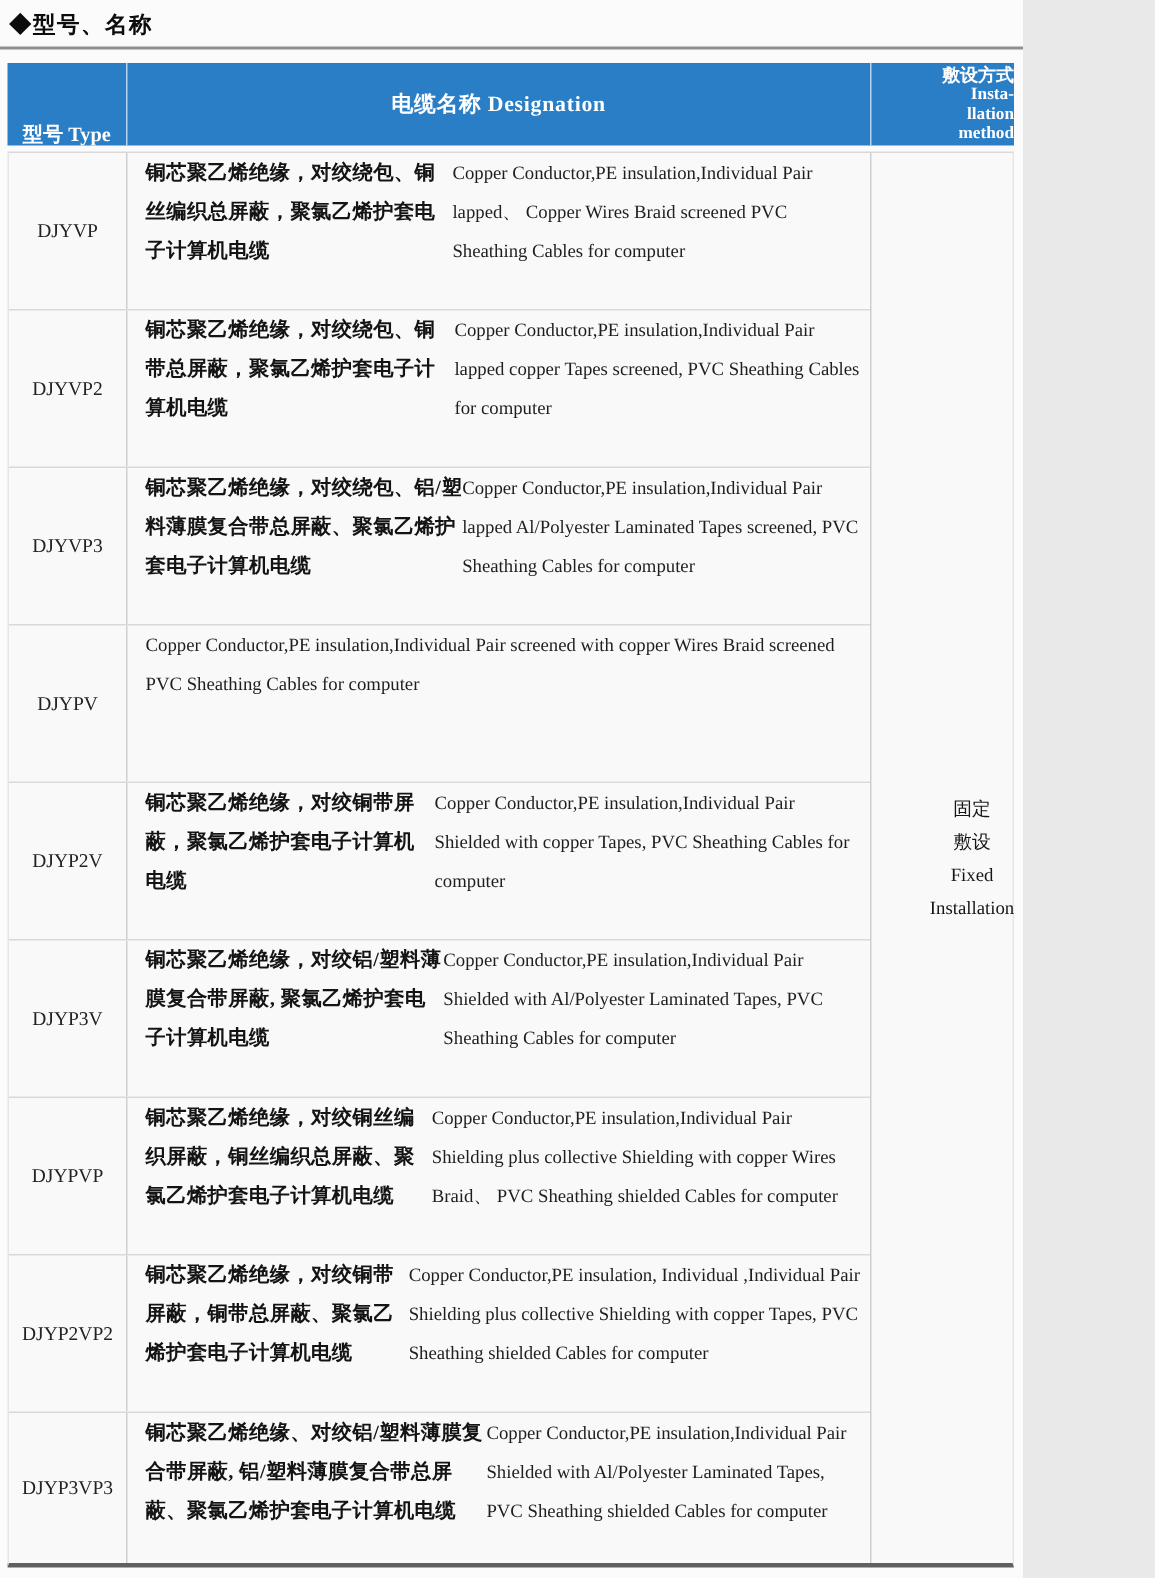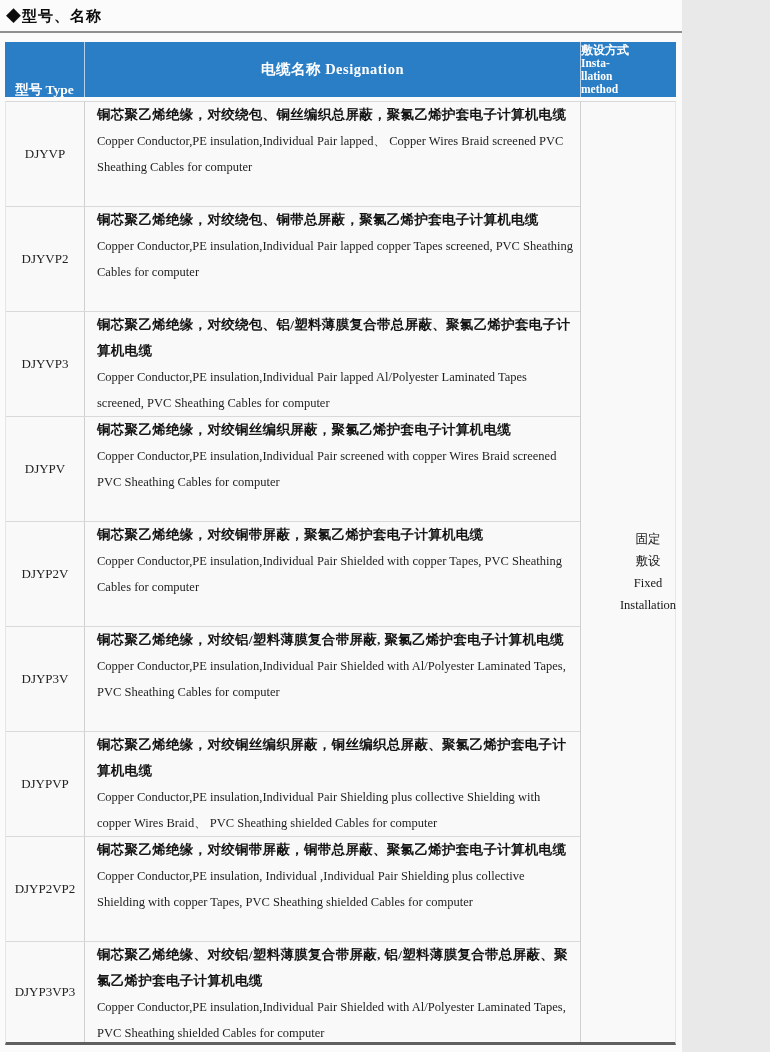--- a/index.html
+++ b/index.html
@@ -22,40 +22,40 @@
     width:79px; display:flex; align-items:center; justify-content:center;
     font-size:13.5px; text-align:center;margin-top:40px;
   }
   .th-desig {
     flex:1; display:flex; align-items:center; justify-content:center;
     font-size:14.5px; letter-spacing:.5px;
     border-left:1px solid rgba(255,255,255,.65);
     border-right:1px solid rgba(255,255,255,.65);
   }
   .th-inst {
-    width:95px; display:flex; flex-direction:column; align-items:flex-start;
+    width:95px; display:flex; flex-direction:column; align-items:flex-end;
     justify-content:center; font-size:11.5px; line-height:13px; text-align:center;
   }
   .th-inst .zh { font-size:12px; }
   .tbody {
     display:flex; margin-top:4px;
     border-top:1px solid #d9d9d9; border-bottom:3px solid #606060;
     border-left:1px solid #e6e6e6; border-right:1px solid #e6e6e6;
     background:#f9f9f9;
   }
   .rows { flex:1; }
   .row { display:flex; height:105px; border-bottom:1px solid #d9d9d9; }
   .row:last-child { border-bottom:none; height:100px; }
   .type {
     width:79px; border-right:1px solid #cfcfcf; display:flex;
     align-items:center; justify-content:center; font-size:13px; color:#222;
     text-align:center; padding:0 2px;
   }
   .desc {
-    flex:1; display:flex; flex-direction:column; justify-content:flex-start;
+    flex:1; display:flex; flex-direction:row; justify-content:flex-start;
     padding:0 6px 0 12px;
   }
   .cn { font-size:13.5px; line-height:26px; font-weight:600; color:#141414; letter-spacing:.3px; }
   .en { font-size:12.5px; line-height:26px; color:#1e1e1e; }
   .inst {
     width:95px; border-left:1px solid #cfcfcf; display:flex; flex-direction:column;
     align-items:center; justify-content:center; font-size:12.5px; line-height:22px;
     text-align:center; color:#161616;padding-left:40px;
   }
 </style>
@@ -101,21 +101,20 @@
           <div class="type">DJYVP3</div>
           <div class="desc">
             <div class="cn">铜芯聚乙烯绝缘，对绞绕包、铝/塑料薄膜复合带总屏蔽、聚氯乙烯护套电子计算机电缆</div>
             <div class="en">Copper Conductor,PE insulation,Individual Pair lapped Al/Polyester Laminated Tapes screened, PVC Sheathing Cables for computer</div>
           </div>
         </div>
 
         <div class="row">
           <div class="type">DJYPV</div>
           <div class="desc">
-            <div class="cn">铜芯聚乙烯绝缘，对绞铜丝编织屏蔽，聚氯乙烯护套电子计算机电缆</div>
             <div class="en">Copper Conductor,PE insulation,Individual Pair screened with copper Wires Braid screened PVC Sheathing Cables for computer</div>
           </div>
         </div>
 
         <div class="row">
           <div class="type">DJYP2V</div>
           <div class="desc">
             <div class="cn">铜芯聚乙烯绝缘，对绞铜带屏蔽，聚氯乙烯护套电子计算机电缆</div>
             <div class="en">Copper Conductor,PE insulation,Individual Pair Shielded with copper Tapes, PVC Sheathing Cables for computer</div>
           </div>

